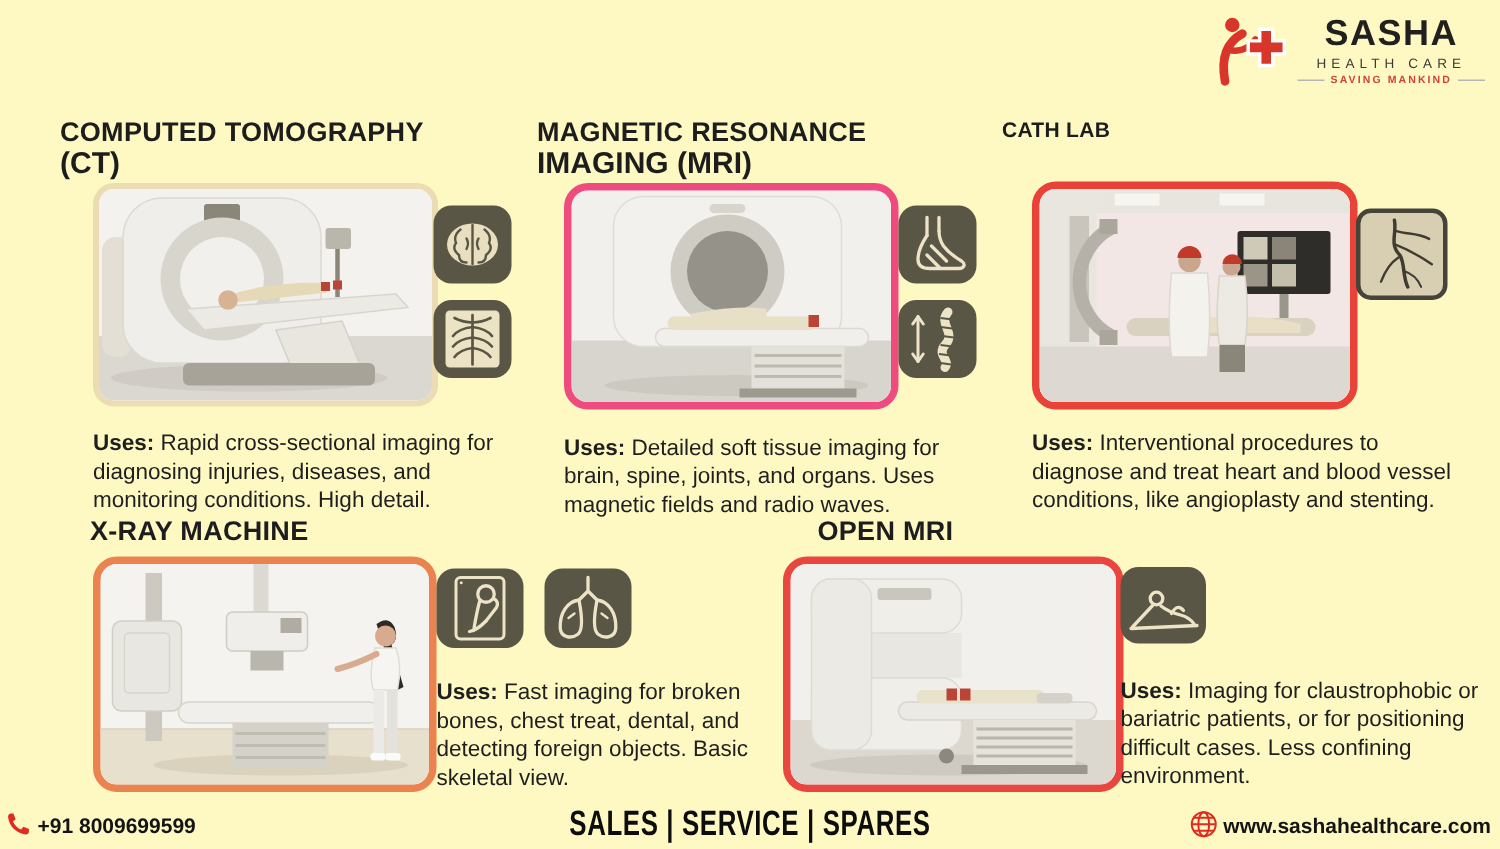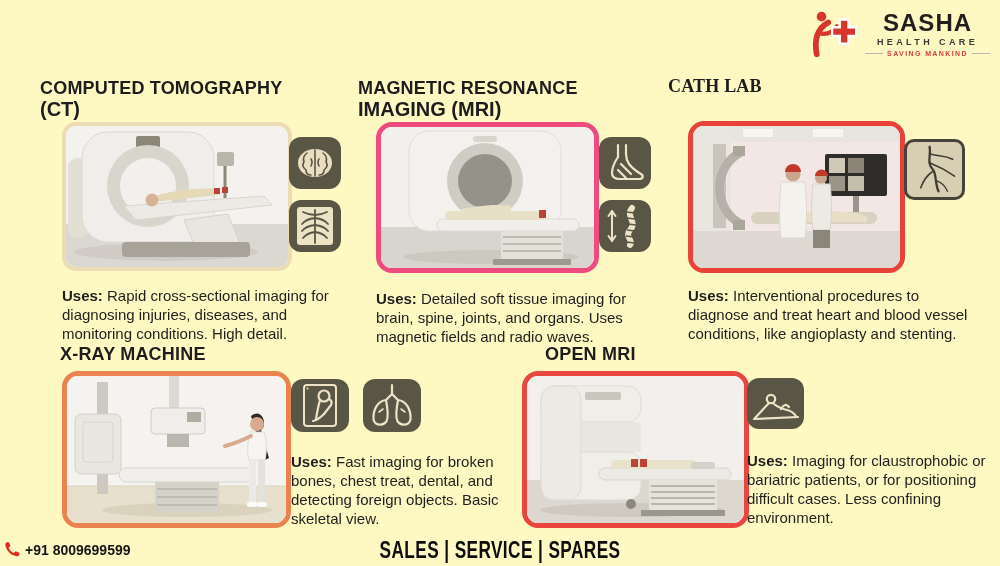--- a/index.html
+++ b/index.html
@@ -13,21 +13,21 @@
   .frame svg{display:block;width:100%;height:100%;}
   .uses{position:absolute;font-size:15px;line-height:19px;color:#1f1f1f;}
   .uses b{font-weight:700;margin-top:46px;}
   .tile{position:absolute;background:#5a5645;border-radius:12px;
         display:flex;align-items:center;justify-content:center;}
   .tile-light{background:#d8cfb3;border:3px solid #46433a;border-radius:10px;}
   
   .logo{position:absolute;top:8px;right:10px;display:flex;align-items:center;gap:4px;}
   .logo-text{display:flex;flex-direction:column;align-items:center;}
   .brand{font-size:24px;font-weight:800;letter-spacing:1px;color:#221f1f;line-height:24px;}
-  .brand-sub{font-size:9px;font-weight:700;letter-spacing:3.4px;color:#3a3a3a;line-height:12px;margin-top:1px;}
+  .brand-sub{font-size:9px;font-weight:400;letter-spacing:3.4px;color:#3a3a3a;line-height:12px;margin-top:1px;}
   .tagline-row{display:flex;align-items:center;gap:4px;margin-top:2px;}
   .tagline-row .rule{width:18px;height:1px;background:#b5b5b5;}
   .tagline{font-size:7px;font-weight:700;letter-spacing:1.4px;color:#d2413e;}
   
   .footer-item{position:absolute;display:flex;align-items:center;gap:4px;color:#141414;}
   .phone-text,.web-text{font-size:14px;font-weight:700;}
   .services{position:absolute;left:50%;top:538px;transform:translateX(-50%);}
   .services-inner{display:inline-block;font-size:21px;font-weight:800;color:#0d0d0d;
                   transform:scale(.82,1.12);transform-origin:center;letter-spacing:.5px;white-space:nowrap;}
 </style>
@@ -165,21 +165,21 @@
       </svg>
     </div>
     <p class="uses" style="left:376px;top:274px;width:276px;">
       <b>Uses:</b>
       <span>Detailed soft tissue imaging for brain, spine, joints, and organs. Uses magnetic fields and radio waves.</span>
     </p>
   </div>
 
   <div>
     <h2 class="title" style="left:668px;top:76px;width:300px;">
-      <span class="t1" style="font-size:18px;font-family:Liberation Serif, serif;">CATH LAB</span>
+      <span class="t1" style="font-size:14px;">CATH LAB</span>
     </h2>
     <div class="frame" style="left: 688px; top: 121px; width: 207px; height: 142px; border-width: 5px; border-radius: 16px; border-color: rgb(233, 66, 56);">
       <svg viewBox="0 0 207 142">
         <rect x="0" y="0" width="207" height="142" fill="#f2e7e4"></rect>
         <rect x="0" y="0" width="207" height="16" fill="#e8e4de"></rect>
         <rect x="50" y="3" width="30" height="8" fill="#f7f5ef"></rect>
           <rect x="120" y="3" width="30" height="8" fill="#f7f5ef"></rect>
         <rect x="0" y="0" width="38" height="142" fill="#e9e6e0"></rect>
         <rect x="0" y="105" width="207" height="37" fill="#ddd8d1"></rect>
         <rect x="20" y="18" width="13" height="84" fill="#c9c5bc"></rect>
@@ -332,14 +332,26 @@
     <svg width="17" height="17" viewBox="0 0 20 20">
       <path d="M4,1.5 C2.6,1.5 1.5,2.8 1.6,4.2 C2.2,11.4 8.2,17.4 15.4,18 C16.8,18.1 18,17 18,15.6 L18,13.8 L13.6,12 L11.8,14.2 C9,13 6.6,10.6 5.4,7.8 L7.6,6 L5.8,1.5 Z" fill="#e02b20"></path>
     </svg>
     <span class="phone-text">+91 8009699599</span>
   </div>
 
   <div class="services">
     <span class="services-inner">SALES | SERVICE | SPARES</span>
   </div>
 
+  <div class="footer-item" style="right:6px;top:540px;">
+    <svg width="19" height="19" viewBox="0 0 20 20">
+      <g stroke="#e02b20" stroke-width="1.4" fill="none">
+        <circle cx="10" cy="10" r="8.4"></circle>
+        <ellipse cx="10" cy="10" rx="3.8" ry="8.4"></ellipse>
+        <line x1="1.6" y1="10" x2="18.4" y2="10"></line>
+        <line x1="2.6" y1="5.5" x2="17.4" y2="5.5"></line>
+        <line x1="2.6" y1="14.5" x2="17.4" y2="14.5"></line>
+      </g>
+    </svg>
+    <span class="web-text">www.sashahealthcare.com</span>
+  </div>
 
 </div>
 
 </body></html>

